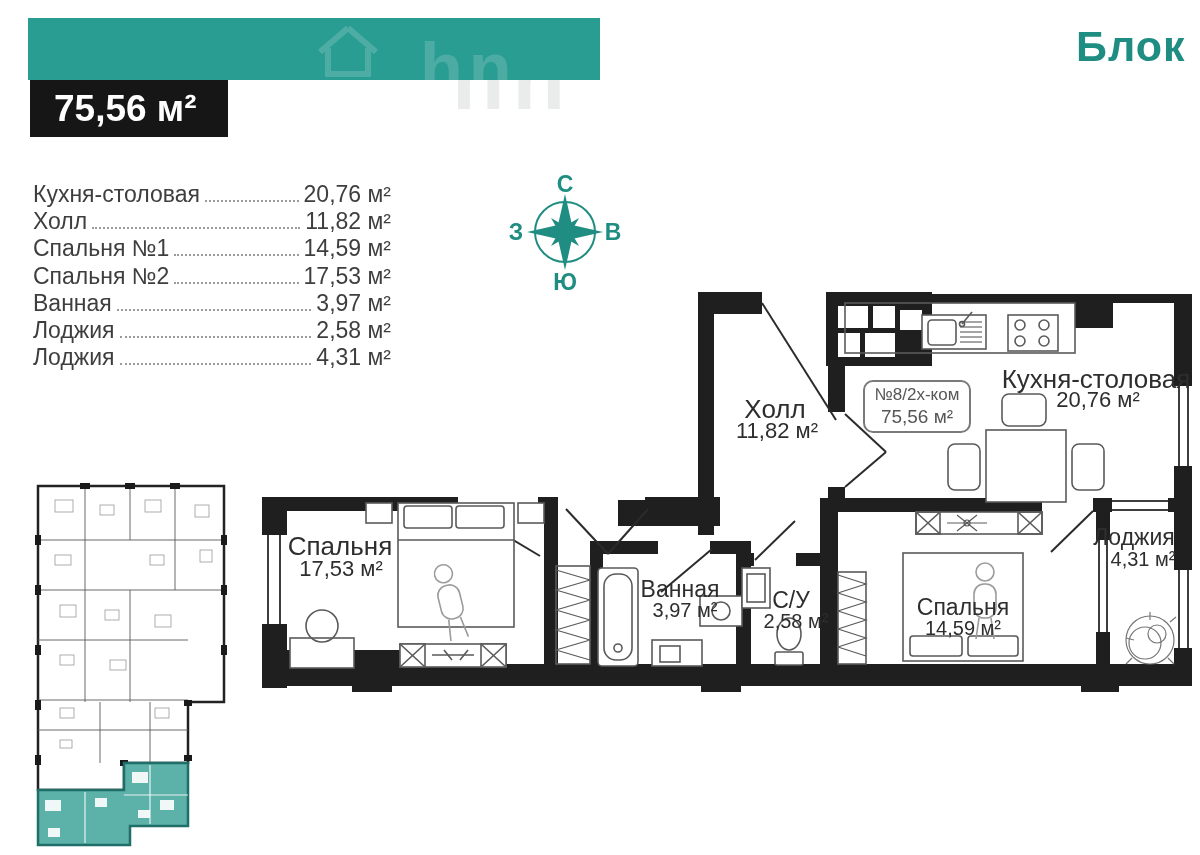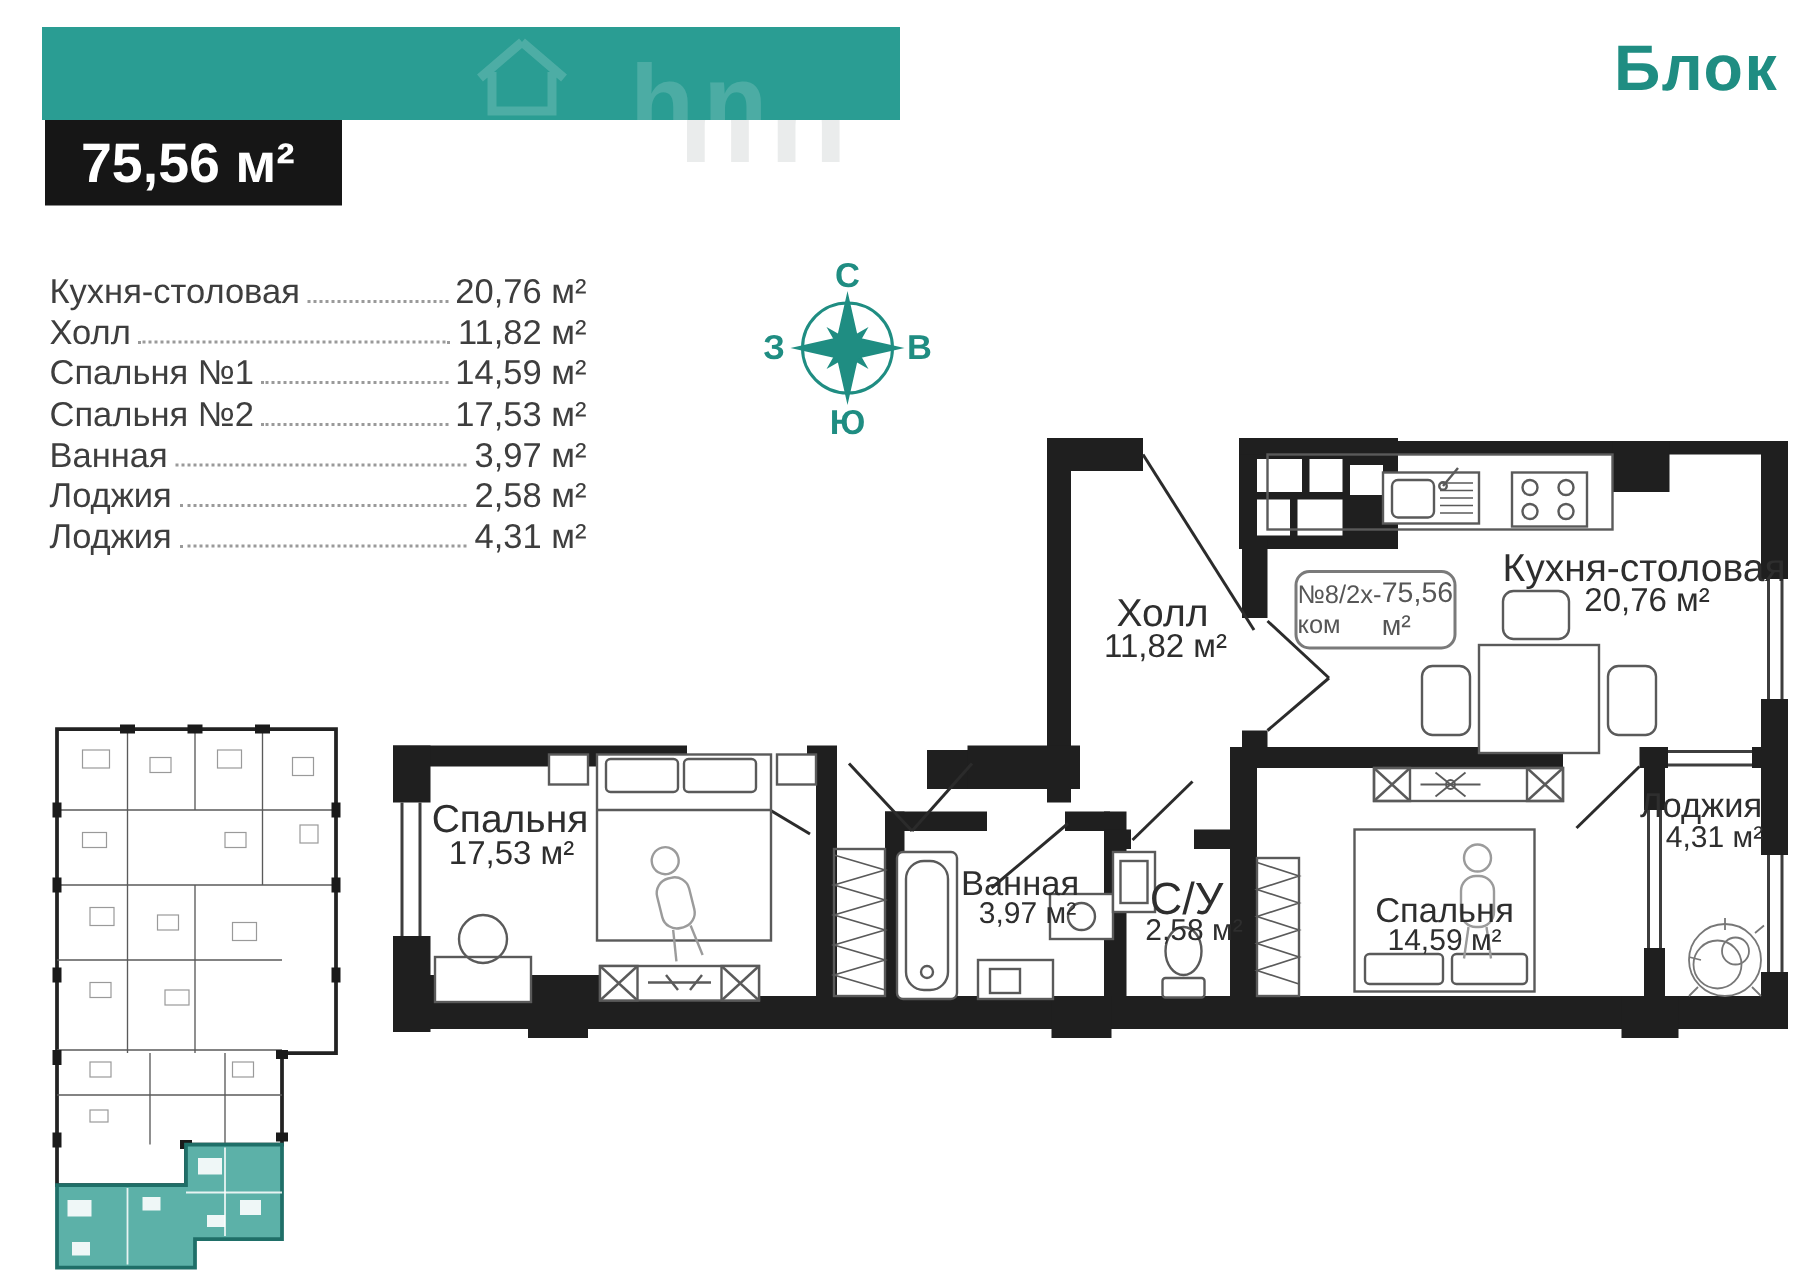--- a/index.html
+++ b/index.html
@@ -24,21 +24,21 @@
   .lrow{display:flex;align-items:baseline;height:27.2px;font-size:23px;color:#3e3e3e;}
   .lrow .dots{flex:1;border-bottom:2px dotted #9a9a9a;margin:0 5px 5px;}
   .lrow .val{white-space:nowrap;}
   
   .cletter{position:absolute;transform:translate(-50%,-50%);color:#1f8d82;font-size:23px;
            font-weight:600;z-index:2;}
   
   .plan-label{position:absolute;transform:translate(-50%,-50%);text-align:center;
               color:#2e2e2e;white-space:nowrap;z-index:4;}
   .unit-box{position:absolute;left:863px;top:380px;width:108px;height:53px;background:#fff;
-            border:2px solid #7a7a7a;border-radius:10px;display:flex;flex-direction:row;
+            border:2px solid #7a7a7a;border-radius:10px;display:flex;flex-direction:column;
             align-items:center;justify-content:center;color:#565656;z-index:4;box-sizing:border-box;}
   .unit-box .l1{font-size:17px;}
   .unit-box .l2{font-size:19px;margin-top:1px;}
   svg.scene{position:absolute;left:0;top:0;z-index:2;}
 </style>
 </head>
 <body>
 
 <div class="page">
 
@@ -359,21 +359,21 @@
 
   <div class="plan-label" style="left:1096px;top:379px;font-size:26px">Кухня-столовая</div>
   <div class="plan-label" style="left:1098px;top:400px;font-size:22px">20,76 м²</div>
 
   <div class="plan-label" style="left:340px;top:546px;font-size:26px">Спальня</div>
   <div class="plan-label" style="left:341px;top:569px;font-size:22px">17,53 м²</div>
 
   <div class="plan-label" style="left:680px;top:589px;font-size:23px">Ванная</div>
   <div class="plan-label" style="left:685px;top:610px;font-size:20px">3,97 м²</div>
 
-  <div class="plan-label" style="left:791px;top:600px;font-size:30px">С/У</div>
+  <div class="plan-label" style="left:791px;top:600px;font-size:23px">С/У</div>
   <div class="plan-label" style="left:796px;top:621px;font-size:20px">2,58 м²</div>
 
   <div class="plan-label" style="left:963px;top:607px;font-size:23px">Спальня</div>
   <div class="plan-label" style="left:963px;top:628px;font-size:20px">14,59 м²</div>
 
   <div class="plan-label" style="left:1134px;top:537px;font-size:23px">Лоджия</div>
   <div class="plan-label" style="left:1143px;top:559px;font-size:20px">4,31 м²</div>
 
 </div>
 

